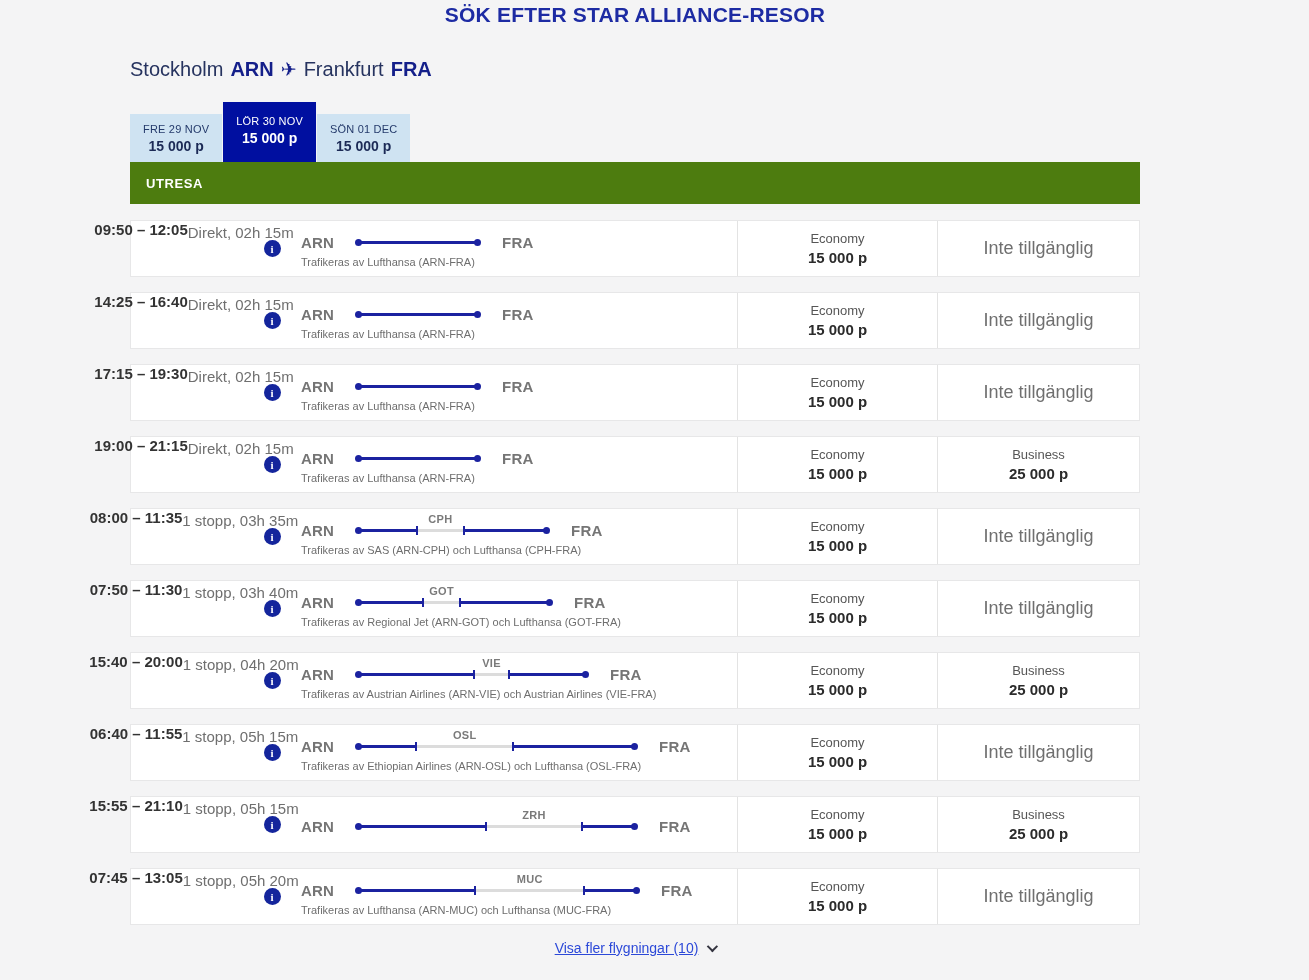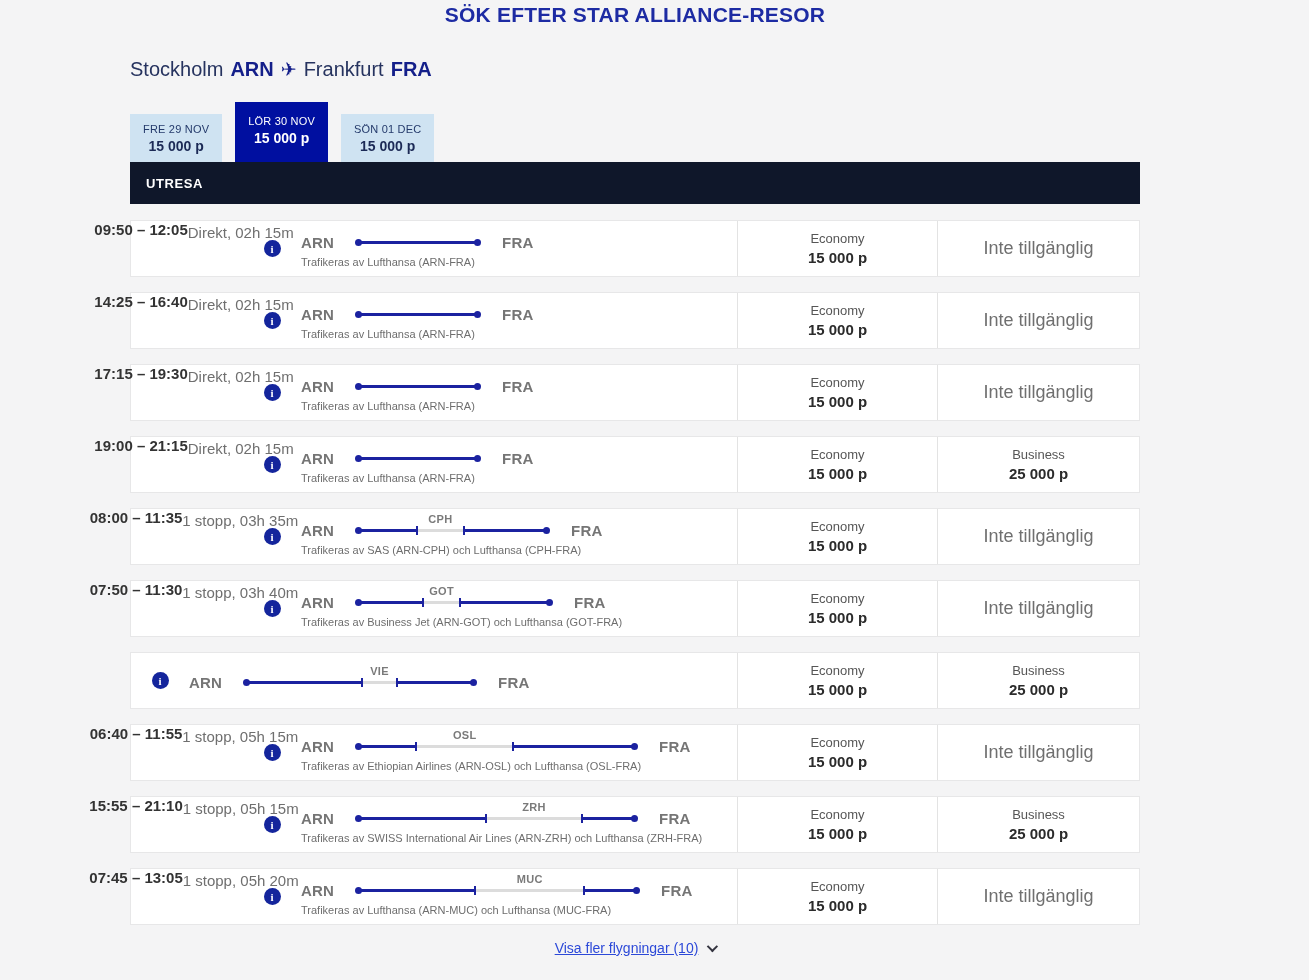--- a/index.html
+++ b/index.html
@@ -11,33 +11,33 @@
     padding-top:3px; text-align:center;
     font-size:21px; font-weight:bold; color:#1d2ba3; letter-spacing:.2px;
   }
 
   .route-heading { margin-top:31px; font-size:20px; color:#26335f; display:flex; align-items:center; gap:7px; }
   .route-heading .city { font-weight:normal; }
   .route-heading .code { font-weight:bold; color:#141f8a; }
   .route-heading .plane { color:#141f8a; font-size:19px; transform:rotate(0deg); }
 
   
-  .tabs { margin-top:21px; display:flex; align-items:flex-end; gap:13px; }
+  .tabs { margin-top:21px; display:flex; align-items:flex-end; gap:1px; }
   .tab {
     background:#cfe3f2; color:#243a6b; text-align:center; cursor:pointer;
     padding:9px 13px 8px; min-width:80px; height:48px;
   }
   .tab .tab-date { font-size:11px; letter-spacing:.2px; }
   .tab .tab-points { font-size:14px; font-weight:bold; margin-top:3px; color:#1c2a56; }
   .tab.selected { background:#000fa0; color:#fff; height:60px; padding-top:13px; }
   .tab.selected .tab-points { color:#fff; }
 
   
   .section-bar {
-    background:#0f172a; height:42px; display:flex; align-items:center;
+    background:#4d7c0f; height:42px; display:flex; align-items:center;
     padding-left:16px; color:#fff; font-weight:bold; font-size:13px; letter-spacing:.6px;
   }
 
   
   .flight-list { margin-top:16px; }
   .row {
     background:#fff; border:1px solid #e7e7e8; height:57px; margin-bottom:15px;
     display:flex; align-items:stretch; cursor:pointer;
   }
   .time-col { width:112px; padding-left:14px; display:flex; flex-direction:row; justify-content:center; }
@@ -281,48 +281,53 @@
           <span class="track" style="width: 192px;">
             <span class="dot left"></span>
             <span class="gap" style="left: 34%; width: 19%;"></span>
             <span class="tick" style="left: 34%;"></span>
             <span class="tick" style="left: 53%;"></span>
             <span class="stop-code" style="left: 43.5%;">GOT</span>
             <span class="dot right"></span>
           </span>
           <span class="airport">FRA</span>
         </div>
-        <div class="operator">Trafikeras av Business Jet (ARN-GOT) och Lufthansa (GOT-FRA)</div>
-      </div>
-      <div class="cell economy-cell">
-        <div class="cabin">Economy</div>
-        <div class="points">15 000 p</div>
-      </div>
-      <div class="cell right-cell">
-
-        <div class="na-text">Inte tillgänglig</div>
-      </div>
-    </div>
-      <div class="row">
+        <div class="operator">Trafikeras av Regional Jet (ARN-GOT) och Lufthansa (GOT-FRA)</div>
+      </div>
+      <div class="cell economy-cell">
+        <div class="cabin">Economy</div>
+        <div class="points">15 000 p</div>
+      </div>
+      <div class="cell right-cell">
+
+        <div class="na-text">Inte tillgänglig</div>
+      </div>
+    </div>
+      <div class="row">
+      <div class="time-col">
+        <div class="times">15:40 – 20:00</div>
+        <div class="details">1 stopp, 04h 20m</div>
+      </div>
       <div class="icon-col">
         <div class="info-icon">i</div>
       </div>
       <div class="route-col">
         <div class="route-line-wrap">
           <span class="airport">ARN</span>
           <span class="track" style="width: 228px;">
             <span class="dot left"></span>
             <span class="gap" style="left: 51%; width: 15%;"></span>
             <span class="tick" style="left: 51%;"></span>
             <span class="tick" style="left: 66%;"></span>
             <span class="stop-code" style="left: 58.5%;">VIE</span>
             <span class="dot right"></span>
           </span>
           <span class="airport">FRA</span>
         </div>
+        <div class="operator">Trafikeras av Austrian Airlines (ARN-VIE) och Austrian Airlines (VIE-FRA)</div>
       </div>
       <div class="cell economy-cell">
         <div class="cabin">Economy</div>
         <div class="points">15 000 p</div>
       </div>
       <div class="cell right-cell">
         <div class="cell-inner">
           <div class="cabin">Business</div>
           <div class="points">25 000 p</div>
         </div>
@@ -375,21 +380,20 @@
           <span class="track" style="width: 277px;">
             <span class="dot left"></span>
             <span class="gap" style="left: 46%; width: 35%;"></span>
             <span class="tick" style="left: 46%;"></span>
             <span class="tick" style="left: 81%;"></span>
             <span class="stop-code" style="left: 63.5%;">ZRH</span>
             <span class="dot right"></span>
           </span>
           <span class="airport">FRA</span>
         </div>
-        <div class="operator">Trafikeras av SWISS International Air Lines (ARN-ZRH) och Lufthansa (ZRH-FRA)</div>
       </div>
       <div class="cell economy-cell">
         <div class="cabin">Economy</div>
         <div class="points">15 000 p</div>
       </div>
       <div class="cell right-cell">
         <div class="cell-inner">
           <div class="cabin">Business</div>
           <div class="points">25 000 p</div>
         </div>

